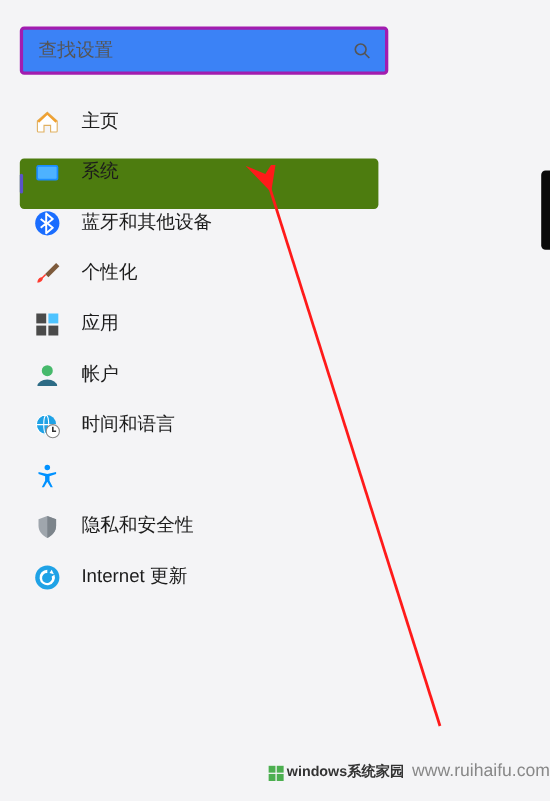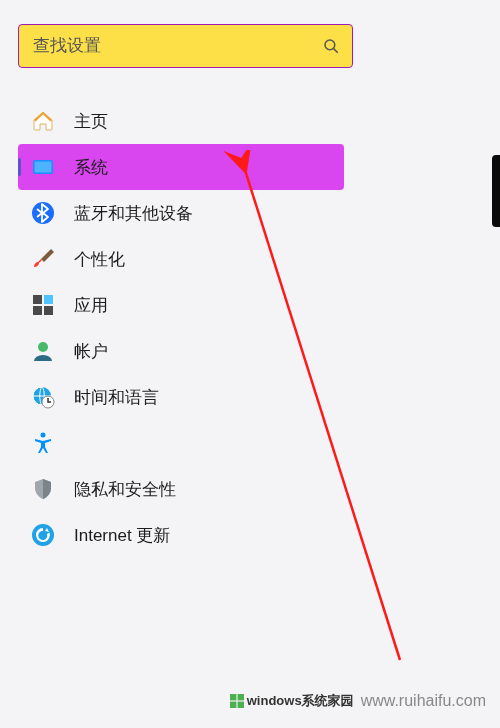--- a/index.html
+++ b/index.html
@@ -1,29 +1,29 @@
 <!DOCTYPE html>
 <html><head>
 <meta charset="utf-8">
 <style>
   html,body{margin:0;padding:0;width:500px;height:728px;background:#f4f4f6;font-family:"Segoe UI","Microsoft YaHei",sans-serif;overflow:hidden;position:relative}
   .container{padding:24px 12px 0 18px;width:356px;box-sizing:border-box}
-  .search{display:flex;align-items:center;width:335px;height:44px;background:#fde047;border:1px solid #a21caf;border-radius:4px;box-sizing:border-box;padding:0 12px;margin-bottom:30px}
+  .search{display:flex;align-items:center;width:335px;height:44px;background:#3b82f6;border:3px solid #a21caf;border-radius:4px;box-sizing:border-box;padding:0 12px;margin-bottom:30px}
   .search input{flex:1;border:none;outline:none;font-size:17px;color:#333;background:transparent}
   .search input::placeholder{color:#555}
   .search-icon svg{width:18px;height:18px;display:block}
   .nav{list-style:none;margin:0;padding:0}
-  .nav-item{display:flex;align-items:center;height:46px;border-radius:4px;position:relative;padding-left:12px;cursor:pointer}
-  .nav-item.selected{background:#d946ef}
+  .nav-item{display:flex;height:46px;border-radius:4px;position:relative;padding-left:12px;cursor:pointer}
+  .nav-item.selected{background:#4d7c0f}
   .nav-item.selected::before{content:"";position:absolute;left:0;top:14px;bottom:14px;width:3px;border-radius:2px;background:#5a53c9}
   .nav-icon{width:26px;height:26px;flex:0 0 26px;display:flex;align-items:center;justify-content:center;margin-right:18px}
   .nav-label{font-size:17px;color:#1c1c1c}
   .right-notch{position:absolute;right:0;top:155px;width:8px;height:72px;background:#0a0a0a;border-radius:4px 0 0 4px}
   .arrow{position:absolute;left:90px;top:150px;pointer-events:none}
-  .watermark{position:absolute;right:14px;bottom:18px;font-size:13px;color:#333;display:flex;align-items:center;gap:3px;font-weight:bold}
+  .watermark{position:absolute;right:0;bottom:18px;font-size:13px;color:#333;display:flex;align-items:flex-end;gap:3px;font-weight:bold}
   .watermark .win-logo{width:14px;height:14px;display:inline-block}
   .watermark .domain{font-size:16px;color:#888;margin-left:4px;font-weight:normal}
   
   .ico-home svg,.ico-display svg,.ico-bt svg,.ico-net svg,.ico-brush svg,.ico-apps svg,.ico-account svg,.ico-time svg,.ico-game svg,.ico-access svg,.ico-privacy svg,.ico-update svg{width:24px;height:24px;display:block}
 </style>
 </head>
 <body>
 
 <div class="container">
 

